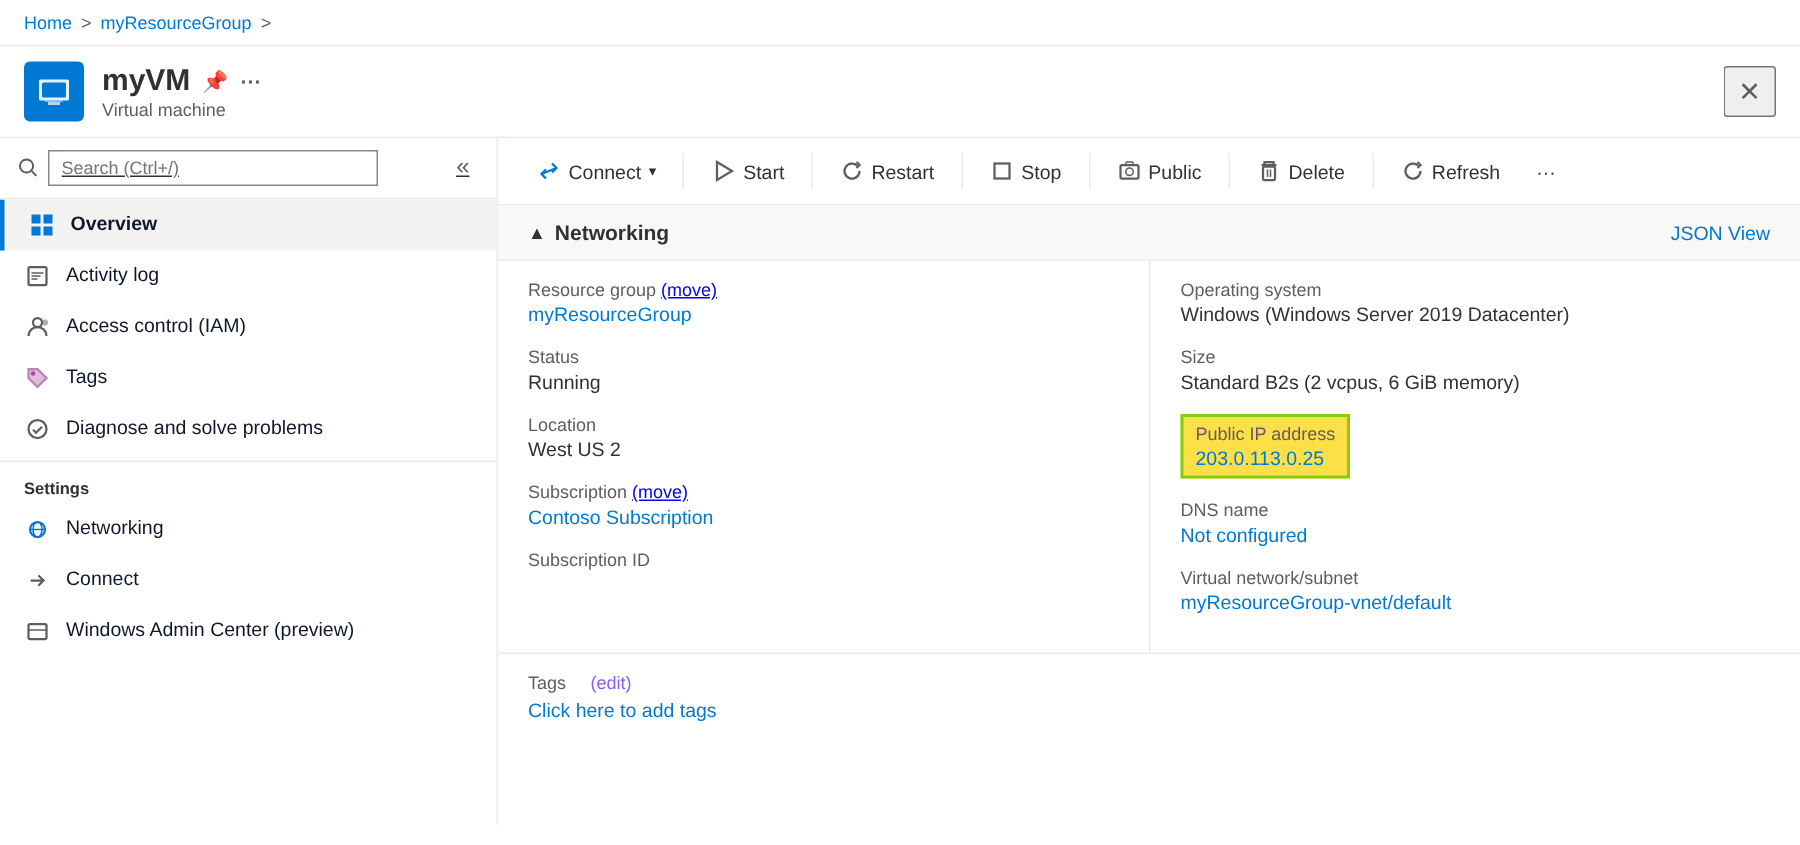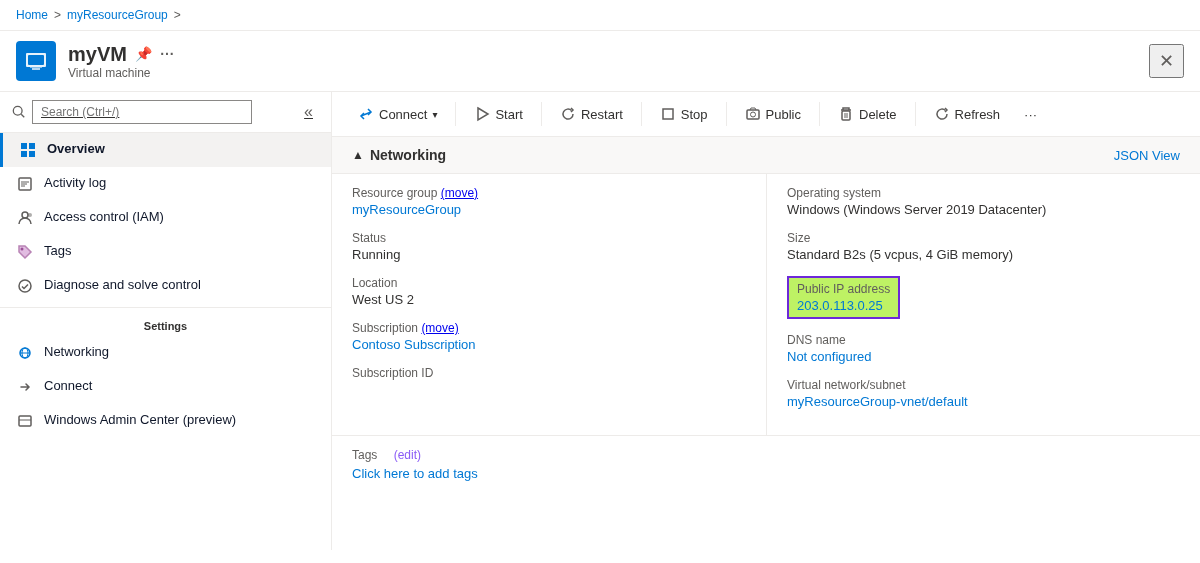--- a/index.html
+++ b/index.html
@@ -52,21 +52,21 @@
     .sidebar-scroll { flex: 1; overflow-y: auto; }
     .sidebar-item {
       display: flex; padding: 8px 16px; gap: 10px;
       cursor: pointer; color: #0f172a; font-size: 13px;
     }
     .sidebar-item.active { background: #f3f2f1; font-weight: 600; border-left: 3px solid #0078d4; }
     .sidebar-item .item-icon { width: 18px; height: 18px; display: flex; align-items: center; justify-content: center; }
     .sidebar-section-label {
       padding: 12px 16px 4px 16px; font-size: 11px; font-weight: 600;
       color: #323130; text-transform: none;
-      border-top: 1px solid #edebe9; margin-top: 4px; text-align: center;
+      border-top: 1px solid #edebe9; margin-top: 4px;
     }
 
     
     .toolbar {
       display: flex; align-items: center; padding: 8px 16px; gap: 4px;
       border-bottom: 1px solid #edebe9; background: #fff;
     }
     .toolbar-btn {
       display: flex; align-items: center; gap: 5px; padding: 6px 10px;
       cursor: pointer; color: #323130; font-size: 13px; border: none;
@@ -92,22 +92,22 @@
       padding: 0 20px; border-bottom: 1px solid #edebe9;
     }
     .essentials-col { padding: 12px 0; }
     .essentials-col + .essentials-col { border-left: 1px solid #edebe9; padding-left: 20px; }
     .field-group { margin-bottom: 14px; }
     .field-label { font-size: 12px; color: #605e5c; margin-bottom: 2px; }
     .field-value { font-size: 13px; color: #323130; }
     .field-value a { color: #0078d4; text-decoration: none; }
 
     .public-ip-box {
-      border: 2px solid #6d28d9; padding: 4px 8px; display: inline-block;
-      background: #bef264;
+      border: 2px solid #84cc16; padding: 4px 8px; display: inline-block;
+      background: #fde047;
     }
     .public-ip-box .field-label { font-size: 12px; color: #605e5c; }
     .public-ip-box .field-value a { color: #0078d4; }
 
     .tags-section { padding: 12px 20px; }
     .tags-label { font-size: 12px; color: #605e5c; margin-bottom: 4px; }
     .tags-value a { color: #0078d4; text-decoration: none; font-size: 13px; }
   </style>
 </head>
 <body>
@@ -197,21 +197,21 @@
         <span>Tags</span>
       </div>
 
       <div class="sidebar-item">
         <div class="item-icon">
           <svg width="16" height="16" viewBox="0 0 16 16">
             <circle cx="8" cy="8" r="6" stroke="#605e5c" stroke-width="1.5" fill="none"></circle>
             <path d="M5 8.5l2 2 4-4" stroke="#605e5c" stroke-width="1.5" fill="none"></path>
           </svg>
         </div>
-        <span>Diagnose and solve control</span>
+        <span>Diagnose and solve problems</span>
       </div>
 
       <div class="sidebar-section-label">Settings</div>
 
       <div class="sidebar-item">
         <div class="item-icon">
           <svg width="16" height="16" viewBox="0 0 16 16">
             <circle cx="8" cy="8" r="5" stroke="#0078d4" stroke-width="1.5" fill="none"></circle>
             <line x1="3" y1="8" x2="13" y2="8" stroke="#0078d4" stroke-width="1"></line>
             <ellipse cx="8" cy="8" rx="3" ry="5" stroke="#0078d4" stroke-width="1" fill="none"></ellipse>
@@ -347,21 +347,21 @@
 
       <div class="essentials-col">
 
         <div class="field-group">
           <div class="field-label">Operating system</div>
           <div class="field-value">Windows (Windows Server 2019 Datacenter)</div>
         </div>
 
         <div class="field-group">
           <div class="field-label">Size</div>
-          <div class="field-value">Standard B2s (5 vcpus, 4 GiB memory)</div>
+          <div class="field-value">Standard B2s (2 vcpus, 6 GiB memory)</div>
         </div>
 
         <div class="field-group">
           <div class="public-ip-box">
             <div class="field-label">Public IP address</div>
             <div class="field-value"><a href="#">203.0.113.0.25</a></div>
           </div>
         </div>
 
         <div class="field-group">

